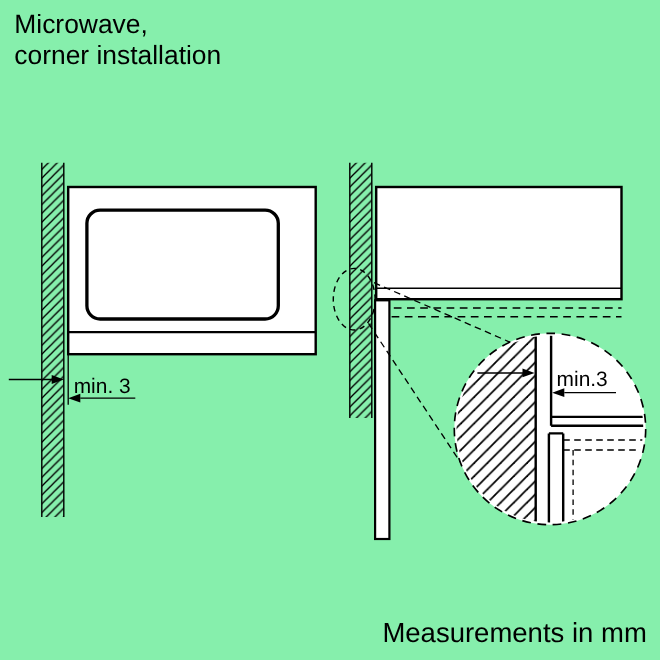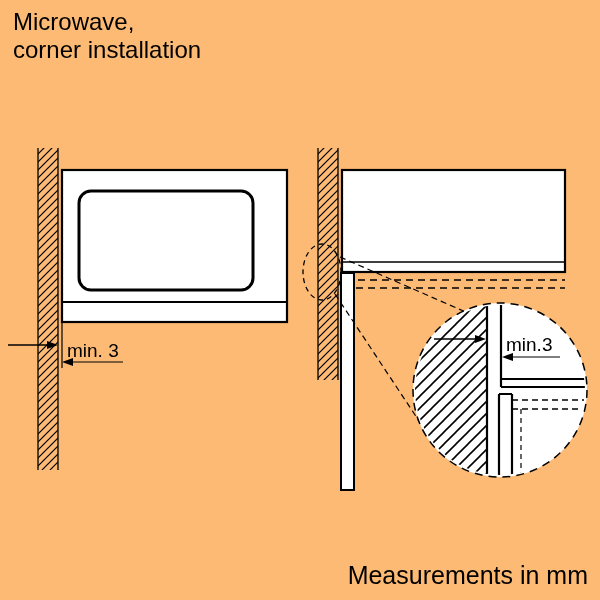--- a/index.html
+++ b/index.html
@@ -4,21 +4,21 @@
 <style>
   html, body {
     margin: 0;
     padding: 0;
     background: #ffffff;
   }
   .canvas {
     position: relative;
     width: 600px;
     height: 600px;
-    background: #fdba74;
+    background: #86efac;
     overflow: hidden;
   }
   svg text {
     font-family: "Liberation Sans", sans-serif;
     fill: #000000;
   }
   .t-title { font-size: 24px; }
   .t-dim   { font-size: 19px; }
   .t-note  { font-size: 25px; }
   .stroke     { stroke: #000000; fill: none; }

